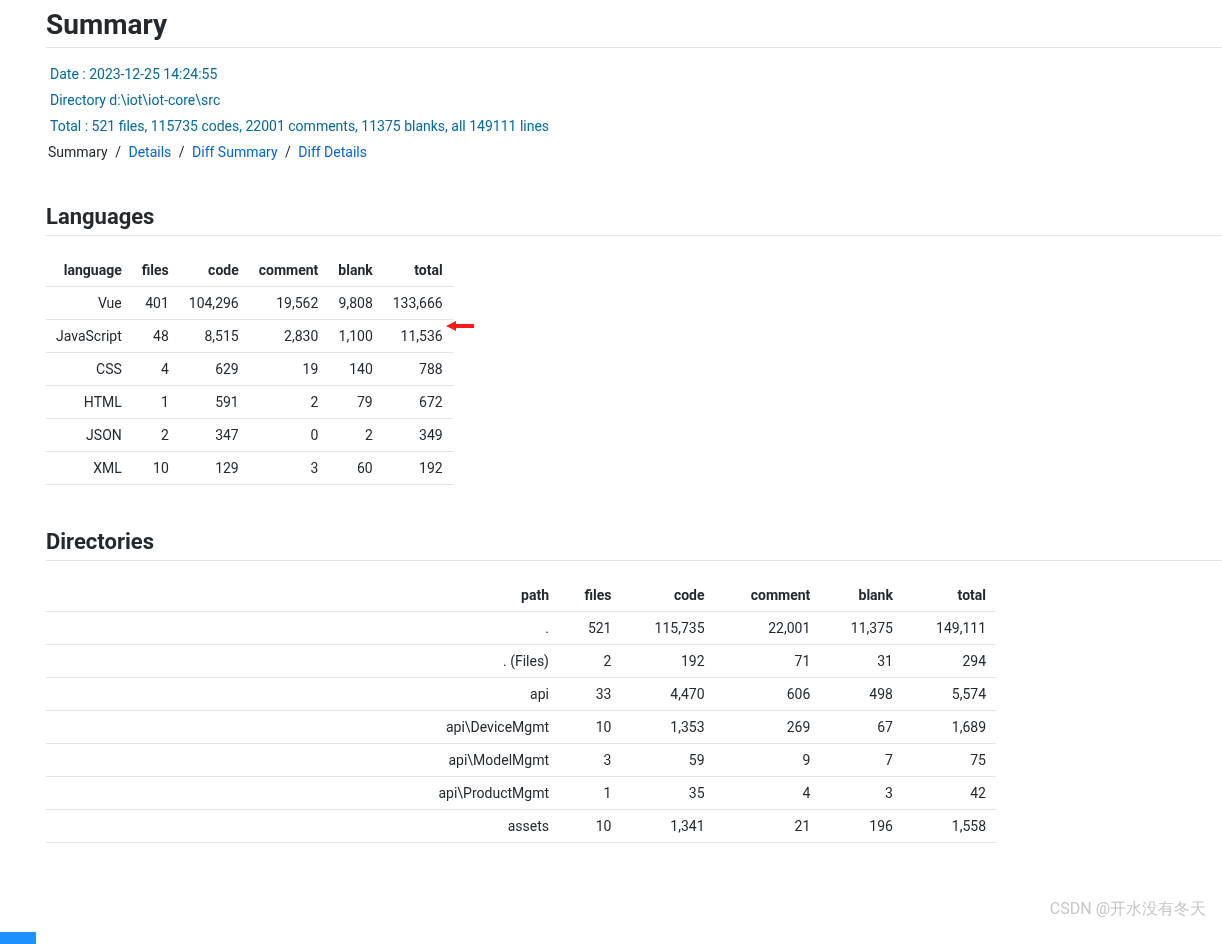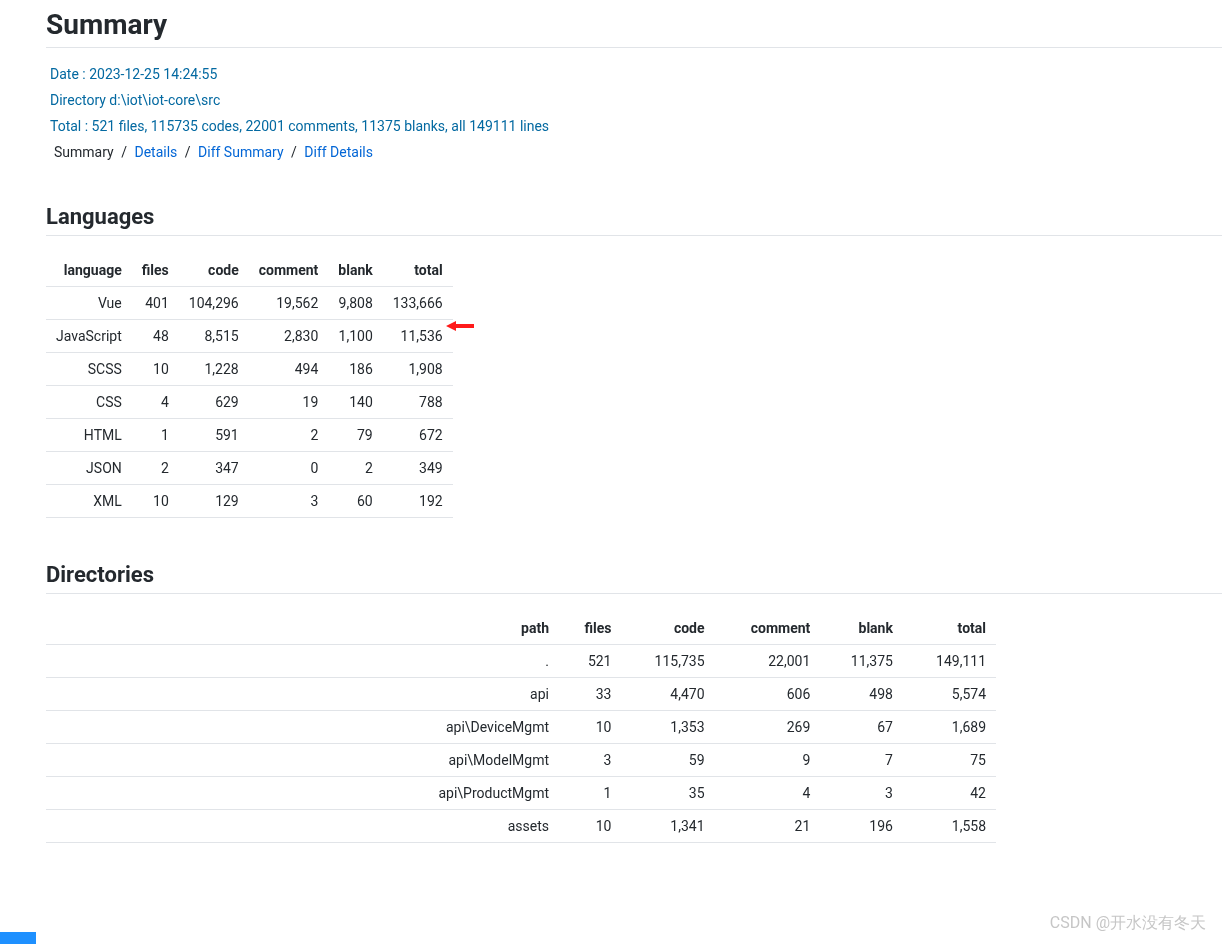--- a/index.html
+++ b/index.html
@@ -10,38 +10,38 @@
     color: #24292e;
     font-size: 14px;
     max-width: 1222px;
     background: #fff;
     position: relative;
   }
   h1 { font-size: 28px; font-weight: 700; margin: 8px 0 6px; }
   h2 { font-size: 22px; font-weight: 700; margin: 44px 0 6px; }
   .rule { border-bottom: 1px solid #e1e4e8; margin-bottom: 18px; }
   p.meta { margin: 10px 4px; color: #0369a1; }
-  .breadcrumb { margin: 10px 8px 18px; }
+  .breadcrumb { margin: 10px 2px 18px; }
   .breadcrumb span.sep { margin: 0 4px; color: #24292e; }
   .breadcrumb a { color: #0366d6; text-decoration: none; }
   .breadcrumb .current { color: #24292e; }
   table { border-collapse: collapse; margin-top: 12px; }
   th, td { padding: 8px 10px; text-align: right; border-bottom: 1px solid #e1e4e8; white-space: nowrap; }
   th:first-child, td:first-child { text-align: right; }
   th { font-weight: 700; }
   .lang-table { width: auto; }
   .dir-table { width: 950px; }
   .dir-table th:first-child, .dir-table td:first-child { width: 54%; }
   .annot-arrow {
     position: absolute; top: 316px; left: 446px;
     color: #ff1a1a; font-size: 18px; font-weight: bold;
     pointer-events: none;
   }
   .watermark {
-    position: fixed; bottom: 10px; right: 16px;
+    position: fixed; bottom: 24px; right: 16px;
     color: #c6c6c6; font-size: 16px; pointer-events: none;
     user-select: none;
   }
   .left-sliver {
     position: fixed; left: 0; bottom: 0; width: 36px; height: 12px;
     background: #1e90ff;
   }
 </style>
 </head>
 <body>
@@ -88,28 +88,20 @@
       </tr>
       <tr>
         <td>JavaScript</td>
         <td>48</td>
         <td>8,515</td>
         <td>2,830</td>
         <td>1,100</td>
         <td>11,536</td>
       </tr>
       <tr>
-        <td>SCSS</td>
-        <td>10</td>
-        <td>1,228</td>
-        <td>494</td>
-        <td>186</td>
-        <td>1,908</td>
-      </tr>
-      <tr>
         <td>CSS</td>
         <td>4</td>
         <td>629</td>
         <td>19</td>
         <td>140</td>
         <td>788</td>
       </tr>
       <tr>
         <td>HTML</td>
         <td>1</td>
@@ -160,20 +152,28 @@
   <tbody id="dir-body">
       <tr>
         <td>.</td>
         <td>521</td>
         <td>115,735</td>
         <td>22,001</td>
         <td>11,375</td>
         <td>149,111</td>
       </tr>
       <tr>
+        <td>. (Files)</td>
+        <td>2</td>
+        <td>192</td>
+        <td>71</td>
+        <td>31</td>
+        <td>294</td>
+      </tr>
+      <tr>
         <td>api</td>
         <td>33</td>
         <td>4,470</td>
         <td>606</td>
         <td>498</td>
         <td>5,574</td>
       </tr>
       <tr>
         <td>api\DeviceMgmt</td>
         <td>10</td>

